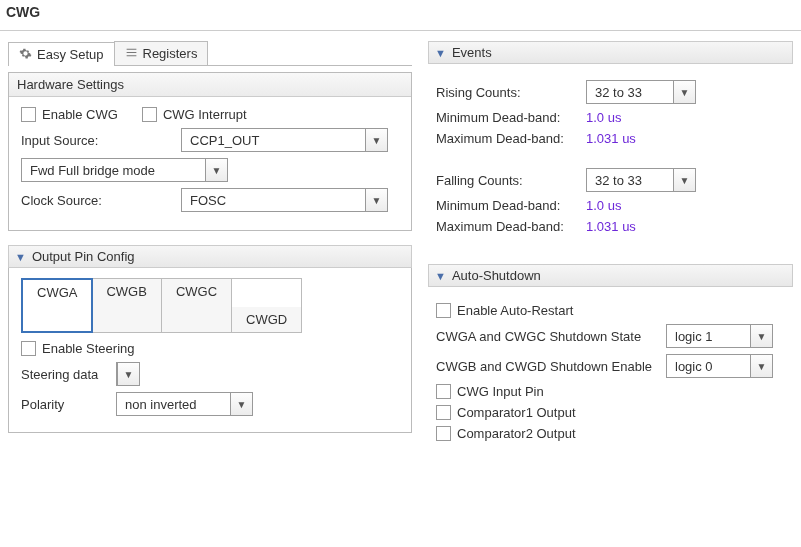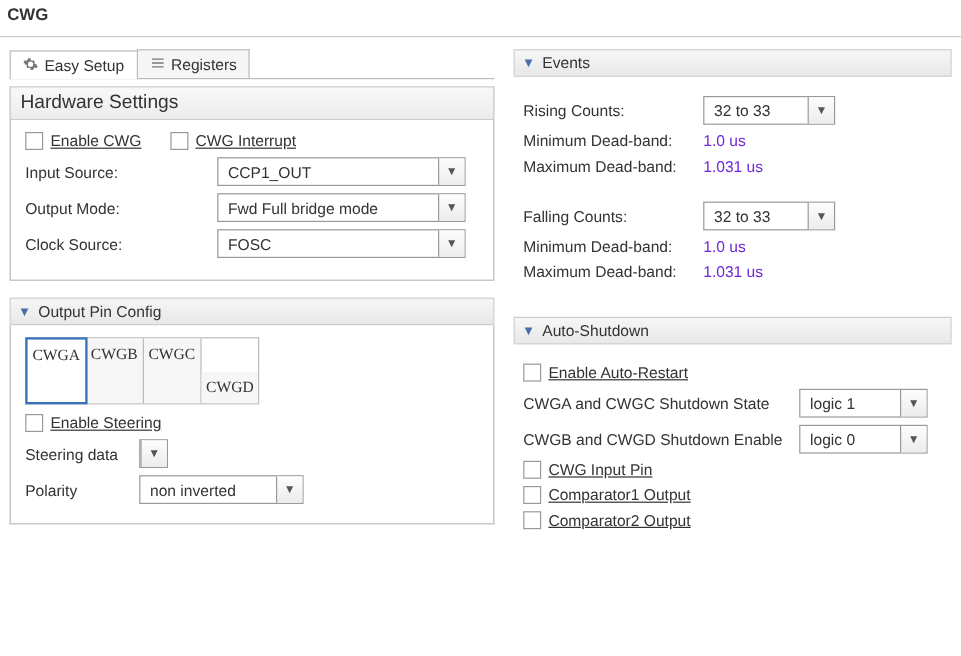--- a/index.html
+++ b/index.html
@@ -54,21 +54,21 @@
     border: 1px solid #bbb;
     margin: 6px 4px 14px 4px;
     padding: 10px 12px 12px 12px;
     background: #fff;
   }
   .groupbox-title {
     margin: -10px -12px 10px -12px;
     padding: 4px 8px;
     background: linear-gradient(#f8f8f8, #ececec);
     border-bottom: 1px solid #ccc;
-    font-size: 16px;
+    font-size: 13px;
   }
 
   
   .panel {
     margin: 6px 4px 14px 4px;
   }
   .panel-header {
     display: flex;
     align-items: center;
     background: linear-gradient(#f6f6f6, #e8e8e8);
@@ -101,21 +101,20 @@
     width: 160px;
   }
   .row.tight .label { width: 95px; }
   .row.wide .label { width: 230px; }
 
   .checkbox {
     display: inline-flex;
     align-items: flex-start;
     margin-right: 24px;
     cursor: pointer;
-    text-decoration: underline;
   }
   .checkbox .box {
     width: 15px; height: 15px;
     border: 1px solid #999;
     background: #fff;
     margin-right: 6px;
   }
 
   .dropdown {
     display: inline-flex;
@@ -147,26 +146,25 @@
   .dropdown.disabled .dd-text { color: #aaa; }
 
   
   .subtabbar {
     display: flex;
     border: 1px solid #bbb;
     width: max-content;
     margin-bottom: 8px;
   }
   .subtab {
-    padding: 5px 4px;
+    padding: 5px 14px;
     border-right: 1px solid #bbb;
     background: #f6f6f6;
     cursor: pointer;
     font-size: 13px;
-    font-family: Liberation Serif, serif;
   }
   .subtab:last-child { border-right: none; margin-top: 28px; }
   .subtab.active {
     border: 2px solid #3b73b9;
     margin: -1px;
     background: #fff;
     z-index: 1;
   }
 
   .static { color: #6d28d9; }
@@ -212,21 +210,20 @@
 
       <div class="row">
         <span class="label">Input Source:</span>
         <span class="dropdown">
           <span class="dd-text">CCP1_OUT</span>
           <span class="dd-btn">▼</span>
         </span>
       </div>
 
       <div class="row">
-        <span class="label">Output Mode:</span>
         <span class="dropdown">
           <span class="dd-text">Fwd Full bridge mode</span>
           <span class="dd-btn">▼</span>
         </span>
       </div>
 
       <div class="row">
         <span class="label">Clock Source:</span>
         <span class="dropdown">
           <span class="dd-text">FOSC</span>

